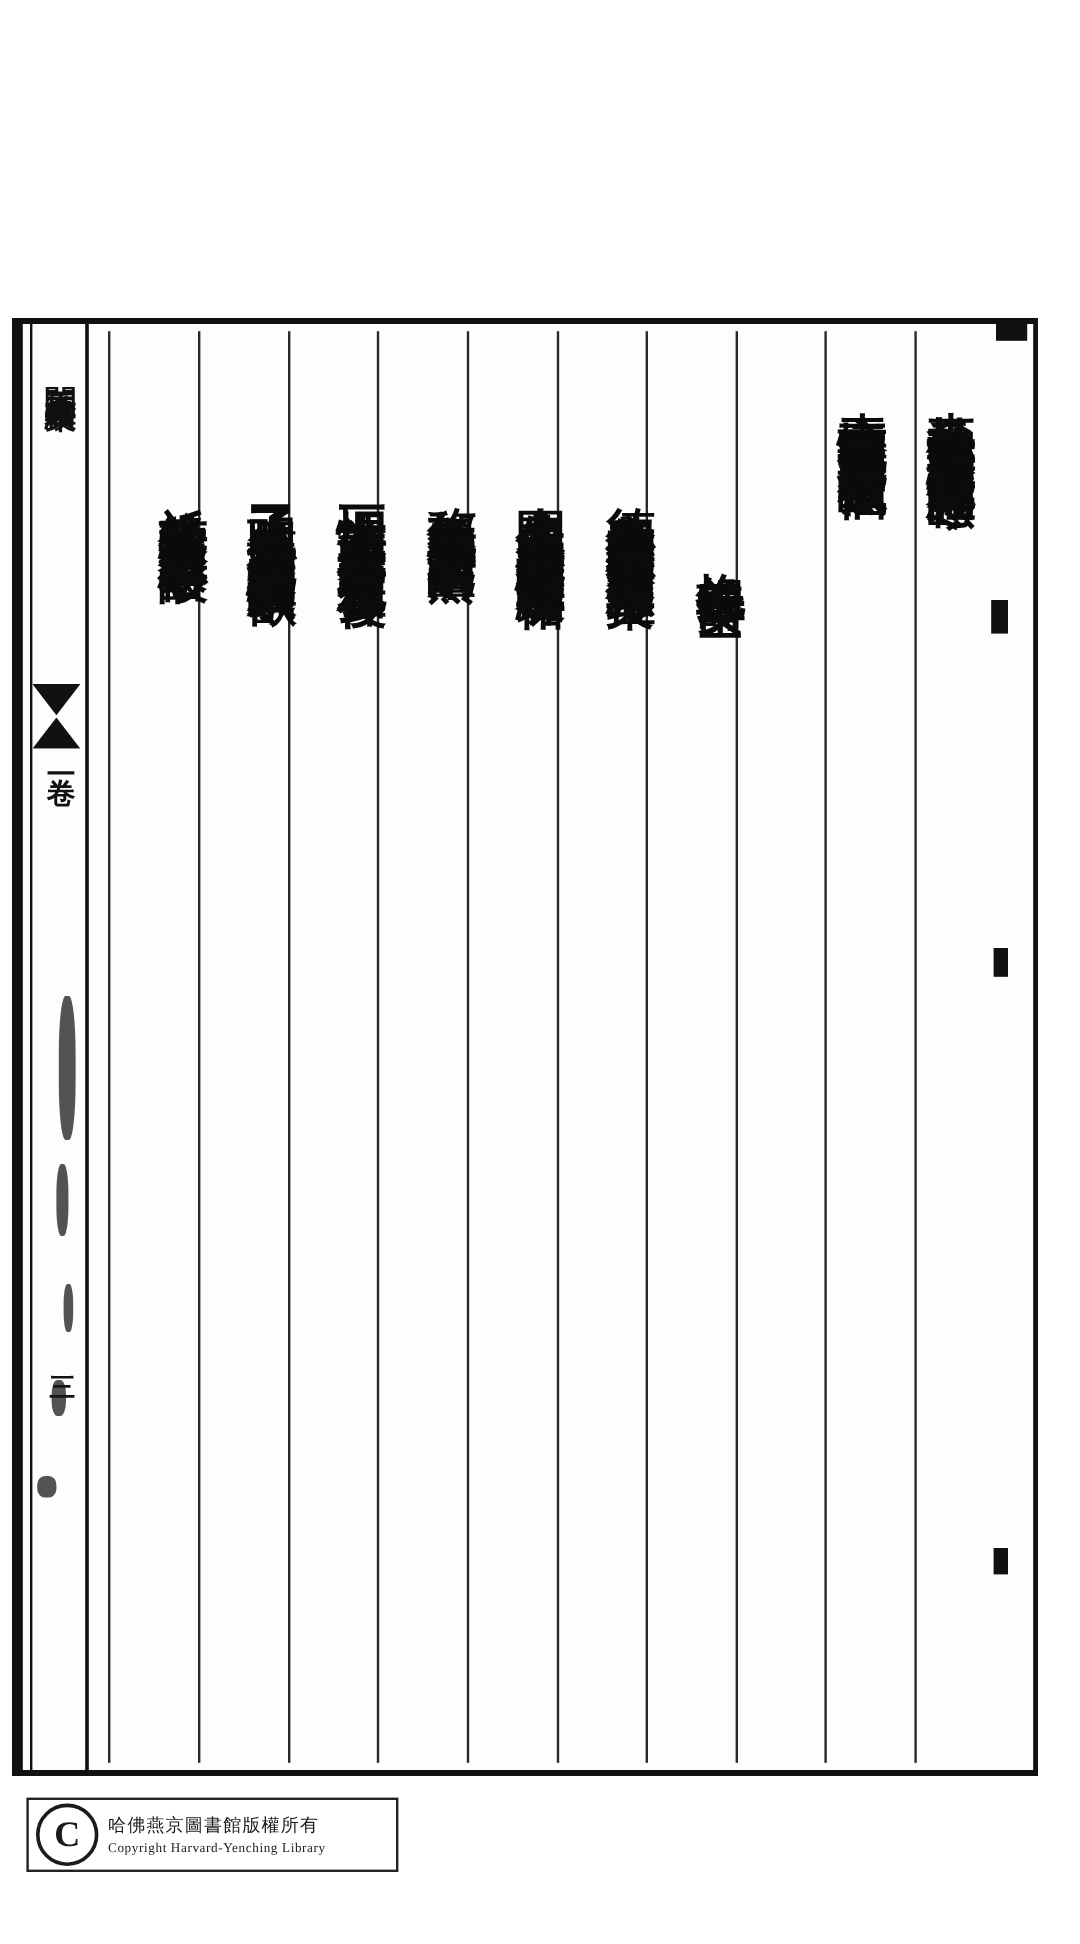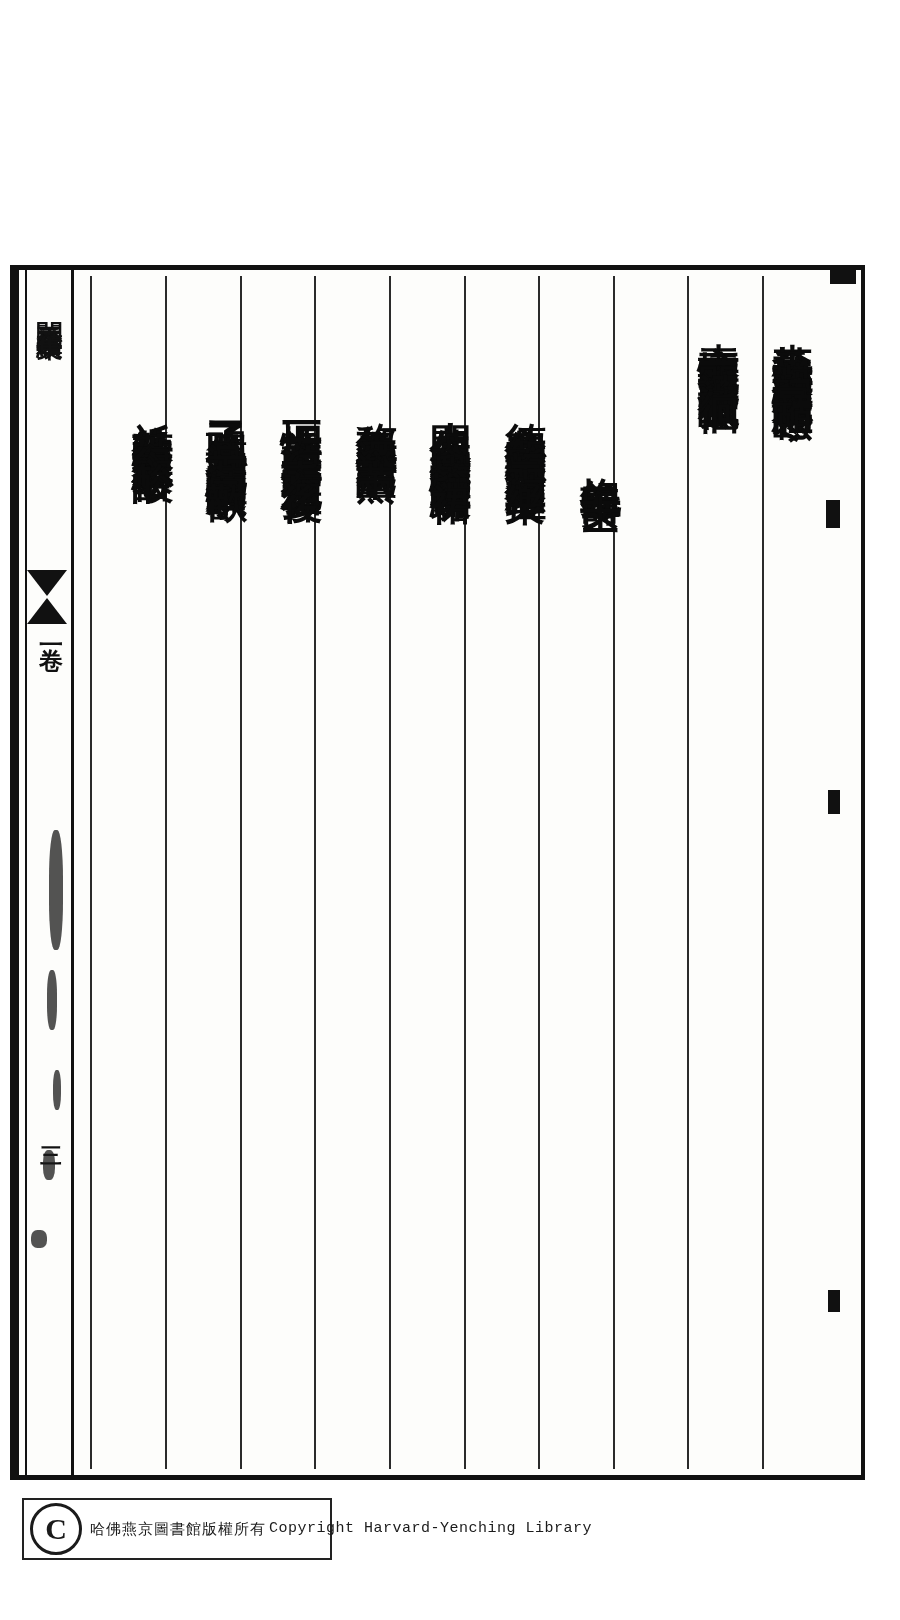--- a/index.html
+++ b/index.html
@@ -140,33 +140,34 @@
     align-items: center;
     justify-content: center;
     font-family: "Liberation Serif", serif;
     font-size: 30px;
     font-weight: 700;
     color: #1b1b1b;
     flex: 0 0 auto;
   }
   #stamp-lines {
     display: flex;
+    flex-direction: column;
     justify-content: flex-end;
     gap: 3px;
   }
   #stamp-cn {
     font-family: "DejaVu Serif", serif;
     font-size: 15px;
     letter-spacing: 1px;
     color: #1b1b1b;
     white-space: nowrap;
   }
   #stamp-en {
-    font-family: Liberation Mono, monospace;
-    font-size: 15px;
+    font-family: Liberation Serif, serif;
+    font-size: 11px;
     letter-spacing: .5px;
     color: #1b1b1b;
     white-space: nowrap;
   }
 </style>
 </head>
 <body>
 
 <div id="scan">
 

